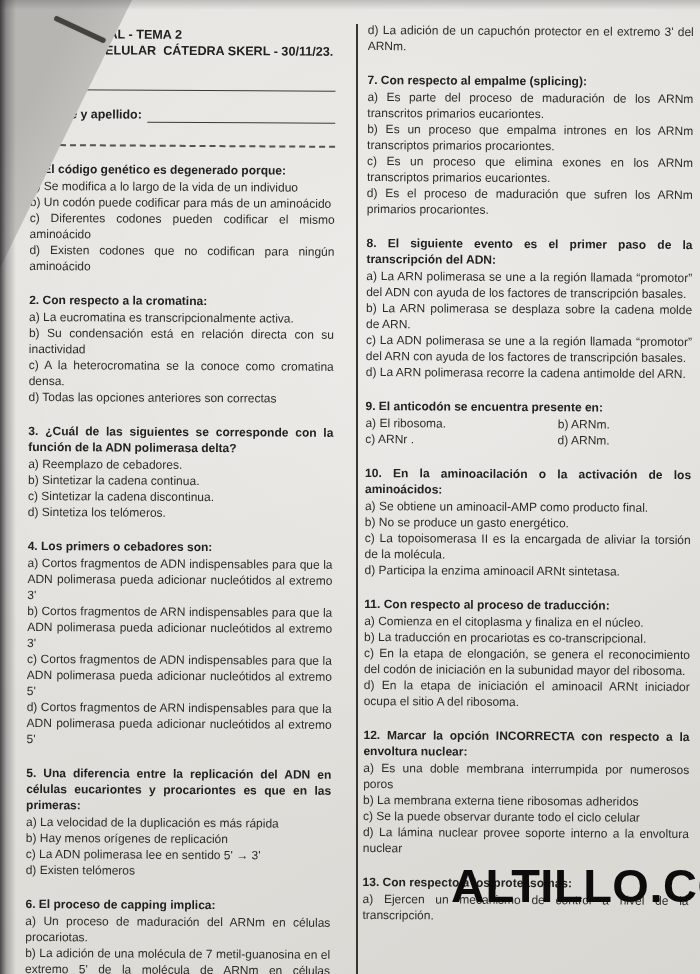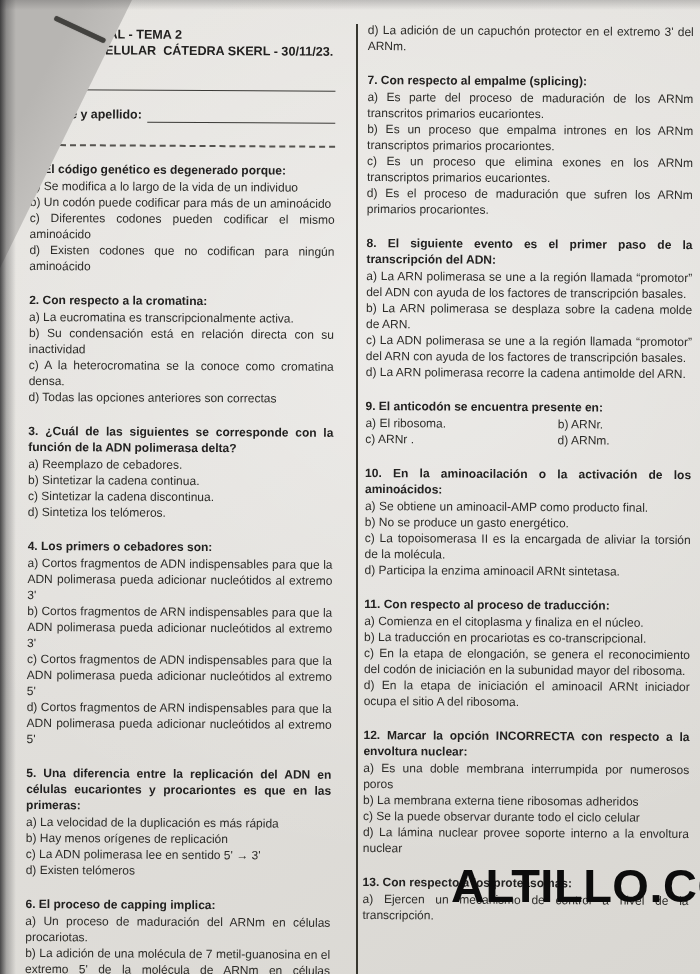--- a/index.html
+++ b/index.html
@@ -189,21 +189,21 @@
               <p class="q-option">a) La ARN polimerasa se une a la región llamada “promotor” del ADN con ayuda de los factores de transcripción basales.</p>
               <p class="q-option">b) La ARN polimerasa se desplaza sobre la cadena molde de ARN.</p>
               <p class="q-option">c) La ADN polimerasa se une a la región llamada “promotor” del ARN con ayuda de los factores de transcripción basales.</p>
               <p class="q-option">d) La ARN polimerasa recorre la cadena antimolde del ARN.</p>
             </div>
           </section>
           <section class="question">
             <p class="q-title">9. El anticodón se encuentra presente en:</p>
             <div class="opts opts-grid">
               <p class="q-option">a) El ribosoma.</p>
-              <p class="q-option">b) ARNr.</p>
+              <p class="q-option">b) ARNm.</p>
               <p class="q-option">c) ARNr .</p>
               <p class="q-option">d) ARNm.</p>
             </div>
           </section>
           <section class="question">
             <p class="q-title">10. En la aminoacilación o la activación de los aminoácidos:</p>
             <div class="opts">
               <p class="q-option">a) Se obtiene un aminoacil-AMP como producto final.</p>
               <p class="q-option">b) No se produce un gasto energético.</p>
               <p class="q-option">c) La topoisomerasa II es la encargada de aliviar la torsión de la molécula.</p>

